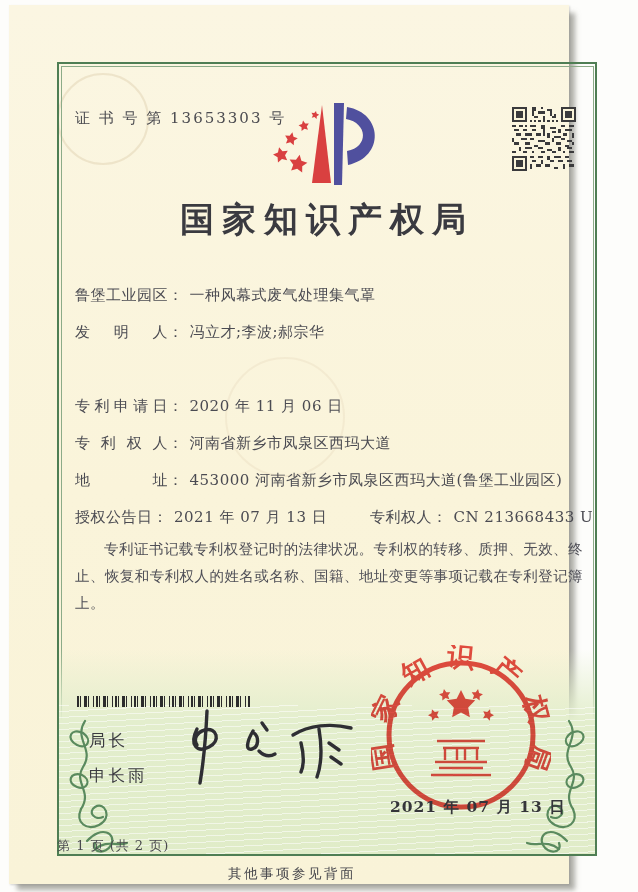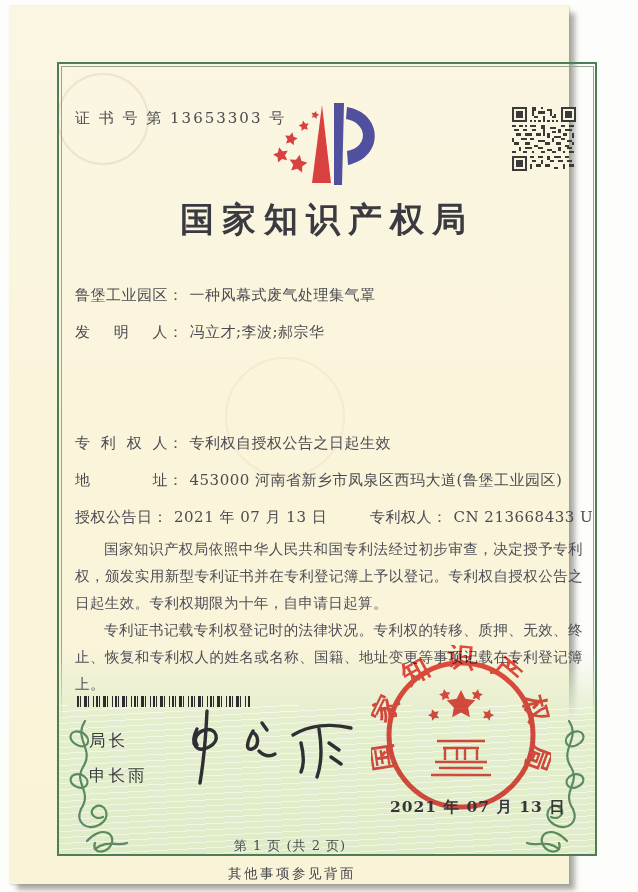--- a/index.html
+++ b/index.html
@@ -56,21 +56,21 @@
                #2c2c2c 3px 4px, transparent 4px 7px,
                #2c2c2c 7px 10px, transparent 10px 11px,
                #2c2c2c 11px 12px, transparent 12px 16px,
                #2c2c2c 16px 17px, transparent 17px 19px); }
 
   .seal { position:absolute; left:362px; top:640px; width:180px; height:180px;
           opacity:.93; mix-blend-mode:multiply; }
   .seal-date { position:absolute; left:381px; top:792px; font-size:15.5px; color:#35353a;
                letter-spacing:1px; font-weight:600; }
 
-  .page-info { position:absolute; left:48px; top:832px; width:466px; text-align:center;
+  .page-info { position:absolute; left:48px; top:832px; width:466px; text-align:left;
                font-size:13px; color:#4a4a4e; letter-spacing:1px; }
   .footer-note { position:absolute; left:48px; top:860px; width:470px; text-align:center;
                font-size:13.5px; color:#46464c; letter-spacing:2.5px; }
 </style>
 </head>
 <body>
 
 <div class="stage">
   <div class="paper">
 
@@ -139,33 +139,35 @@
     </svg>
 
     <div class="title">国家知识产权局</div>
 
     <div class="row" style="top:281px">
       <span class="flabel">鲁堡工业园区</span><span class="fcolon">：</span><span class="fvalue">一种风幕式废气处理集气罩</span>
     </div>
     <div class="row" style="top:318px">
       <span class="flabel">发明人</span><span class="fcolon">：</span><span class="fvalue">冯立才;李波;郝宗华</span>
     </div>
+    <div class="row" style="top:392px">
+      <span class="flabel">专利申请日</span><span class="fcolon">：</span><span class="fvalue">2020 年 11 月 06 日</span>
+    </div>
     <div class="row" style="top:429px">
-      <span class="flabel">专利权人</span><span class="fcolon">：</span><span class="fvalue">专利权自授权公告之日起生效</span>
+      <span class="flabel">专利权人</span><span class="fcolon">：</span><span class="fvalue">河南省新乡市凤泉区西玛大道</span>
     </div>
     <div class="row" style="top:466px">
       <span class="flabel">地址</span><span class="fcolon">：</span><span class="fvalue">453000 河南省新乡市凤泉区西玛大道(鲁堡工业园区)</span>
     </div>
     <div class="row" style="top:503px">
       <span>授权公告日</span><span class="fcolon">：</span><span>2021 年 07 月 13 日</span>
       <span class="grant2"><span>专利权人</span><span class="fcolon">：</span><span>CN 213668433 U</span></span>
     </div>
 
     <div class="paras">
-      <p>国家知识产权局依照中华人民共和国专利法经过初步审查，决定授予专利权，颁发实用新型专利证书并在专利登记簿上予以登记。专利权自授权公告之日起生效。专利权期限为十年，自申请日起算。</p>
       <p>专利证书记载专利权登记时的法律状况。专利权的转移、质押、无效、终止、恢复和专利权人的姓名或名称、国籍、地址变更等事项记载在专利登记簿上。</p>
     </div>
 
     <div class="barcode"></div>
 
     <div class="director">
       <div>局长</div>
       <div>申长雨</div>
     </div>
 

